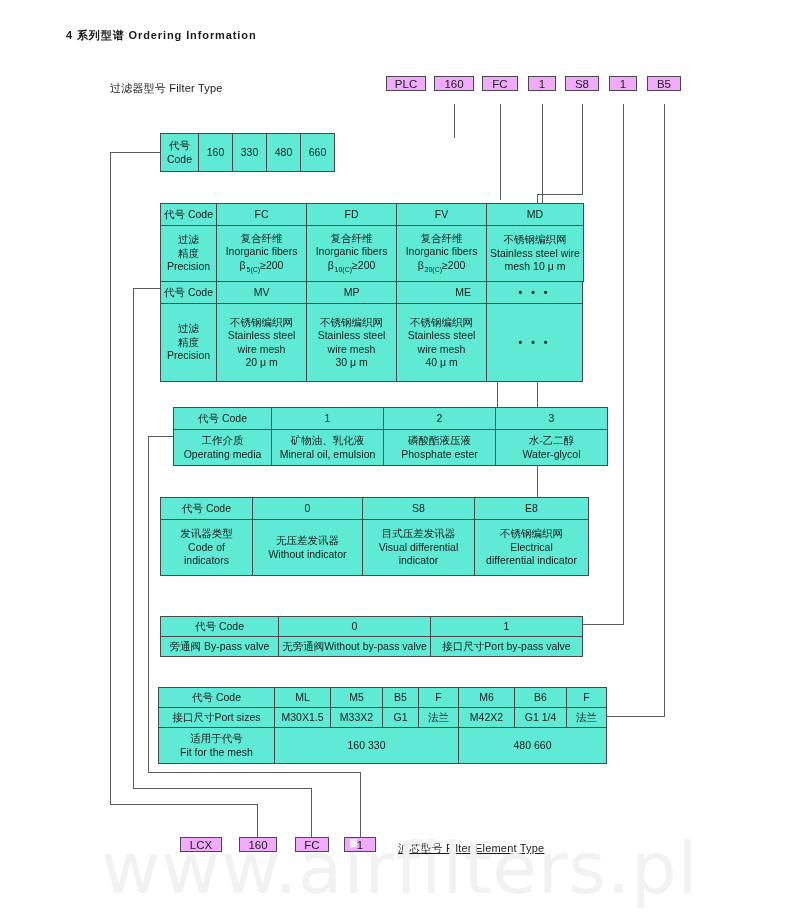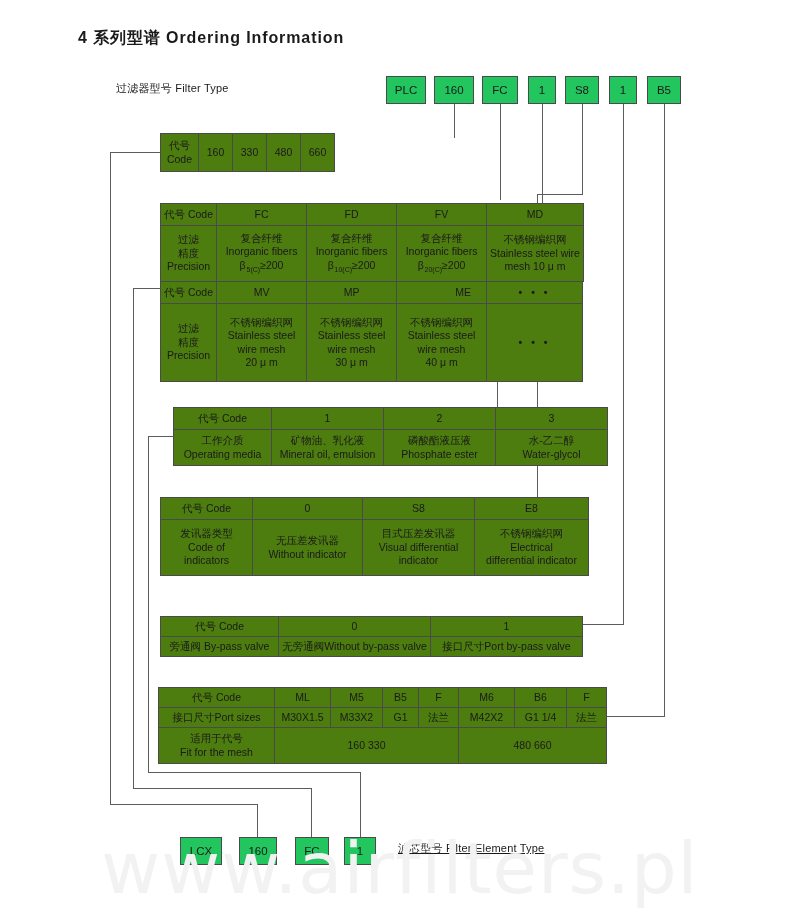--- a/index.html
+++ b/index.html
@@ -13,56 +13,56 @@
     font-family: "Liberation Sans", "DejaVu Sans", sans-serif;
     color: #1a1a1a;
     overflow: hidden;
   }
   #root { position: absolute; inset: 0; }
 
   .abs { position: absolute; }
 
   
   #page-title {
-    left: 78px; top: 28px;
-    font-size: 16px;
+    left: 66px; top: 28px;
+    font-size: 11px;
     font-weight: bold;
     letter-spacing: 0.9px;
     white-space: nowrap;
   }
 
   
   .side-label {
     font-size: 11px;
     white-space: nowrap;
     letter-spacing: .2px;
   }
-  #filter-type-label { left: 116px; top: 81px; }
+  #filter-type-label { left: 110px; top: 81px; }
   #filter-element-label { left: 398px; top: 841px; text-decoration: underline; }
 
   
   .chip {
     border: 1px solid #4a4a4a;
-    background: #22c55e;
+    background: #f0abfc;
     display: flex; align-items: center; justify-content: center;
     font-size: 11.5px;
-    height: 28px;
+    height: 15px;
     z-index: 5;
   }
 
   
   .ln { background: #5c5c5c; z-index: 1; }
   .lnh { height: 1px; }
   .lnv { width: 1px; }
 
   
   table.tbl {
     position: absolute;
     border-collapse: collapse;
-    background: #4d7c0f;
+    background: #5eead4;
     z-index: 4;
   }
   table.tbl td {
     border: 1px solid #4a4a4a;
     text-align: center;
     vertical-align: middle;
     font-size: 10.5px;
     line-height: 1.28;
     padding: 2px 3px;
     white-space: nowrap;

